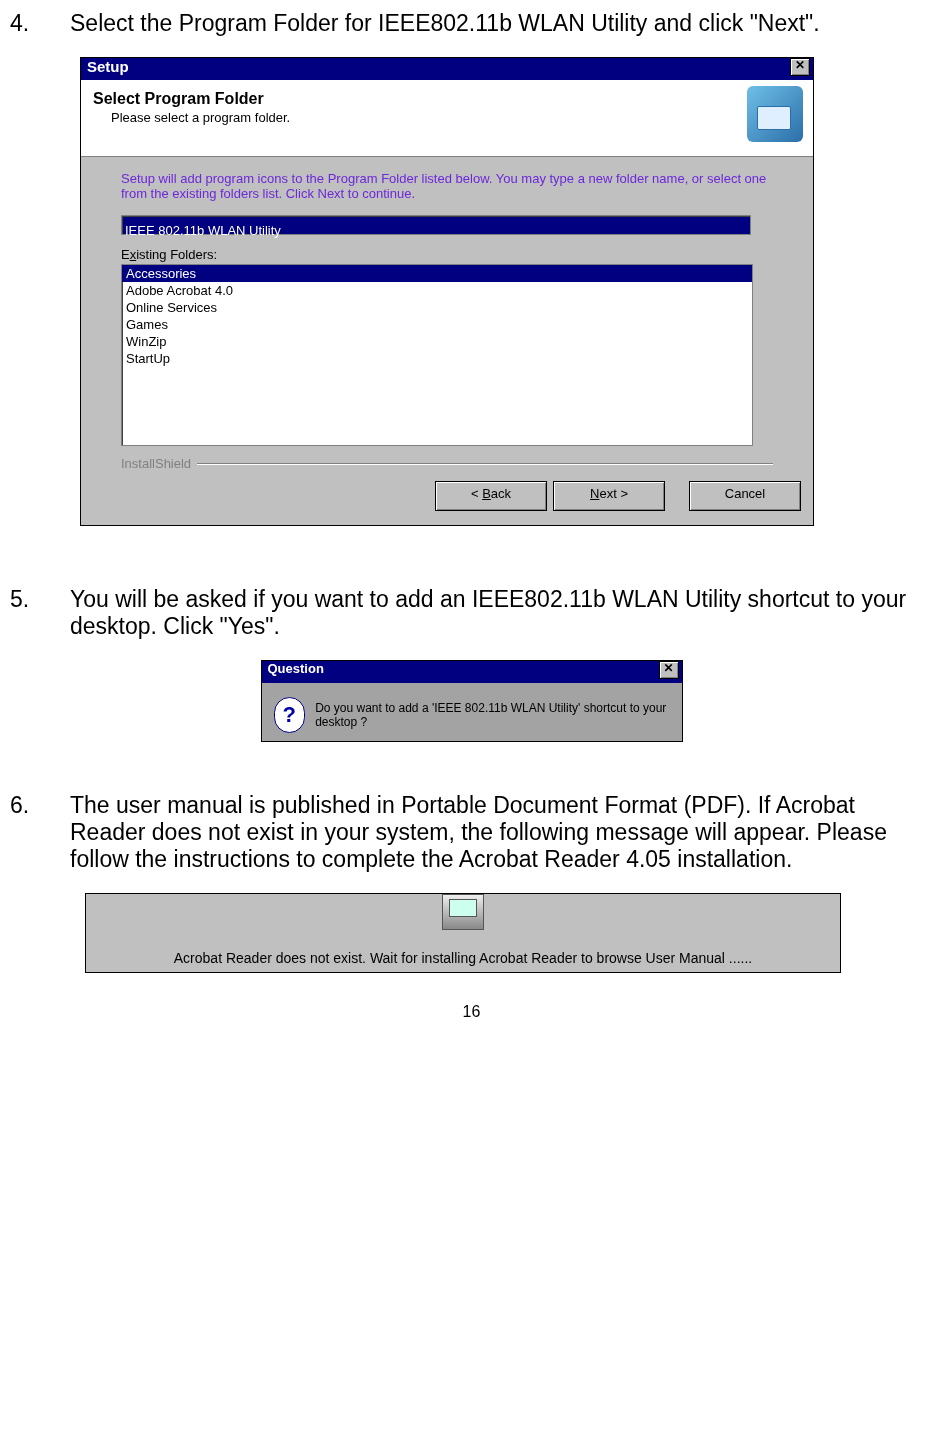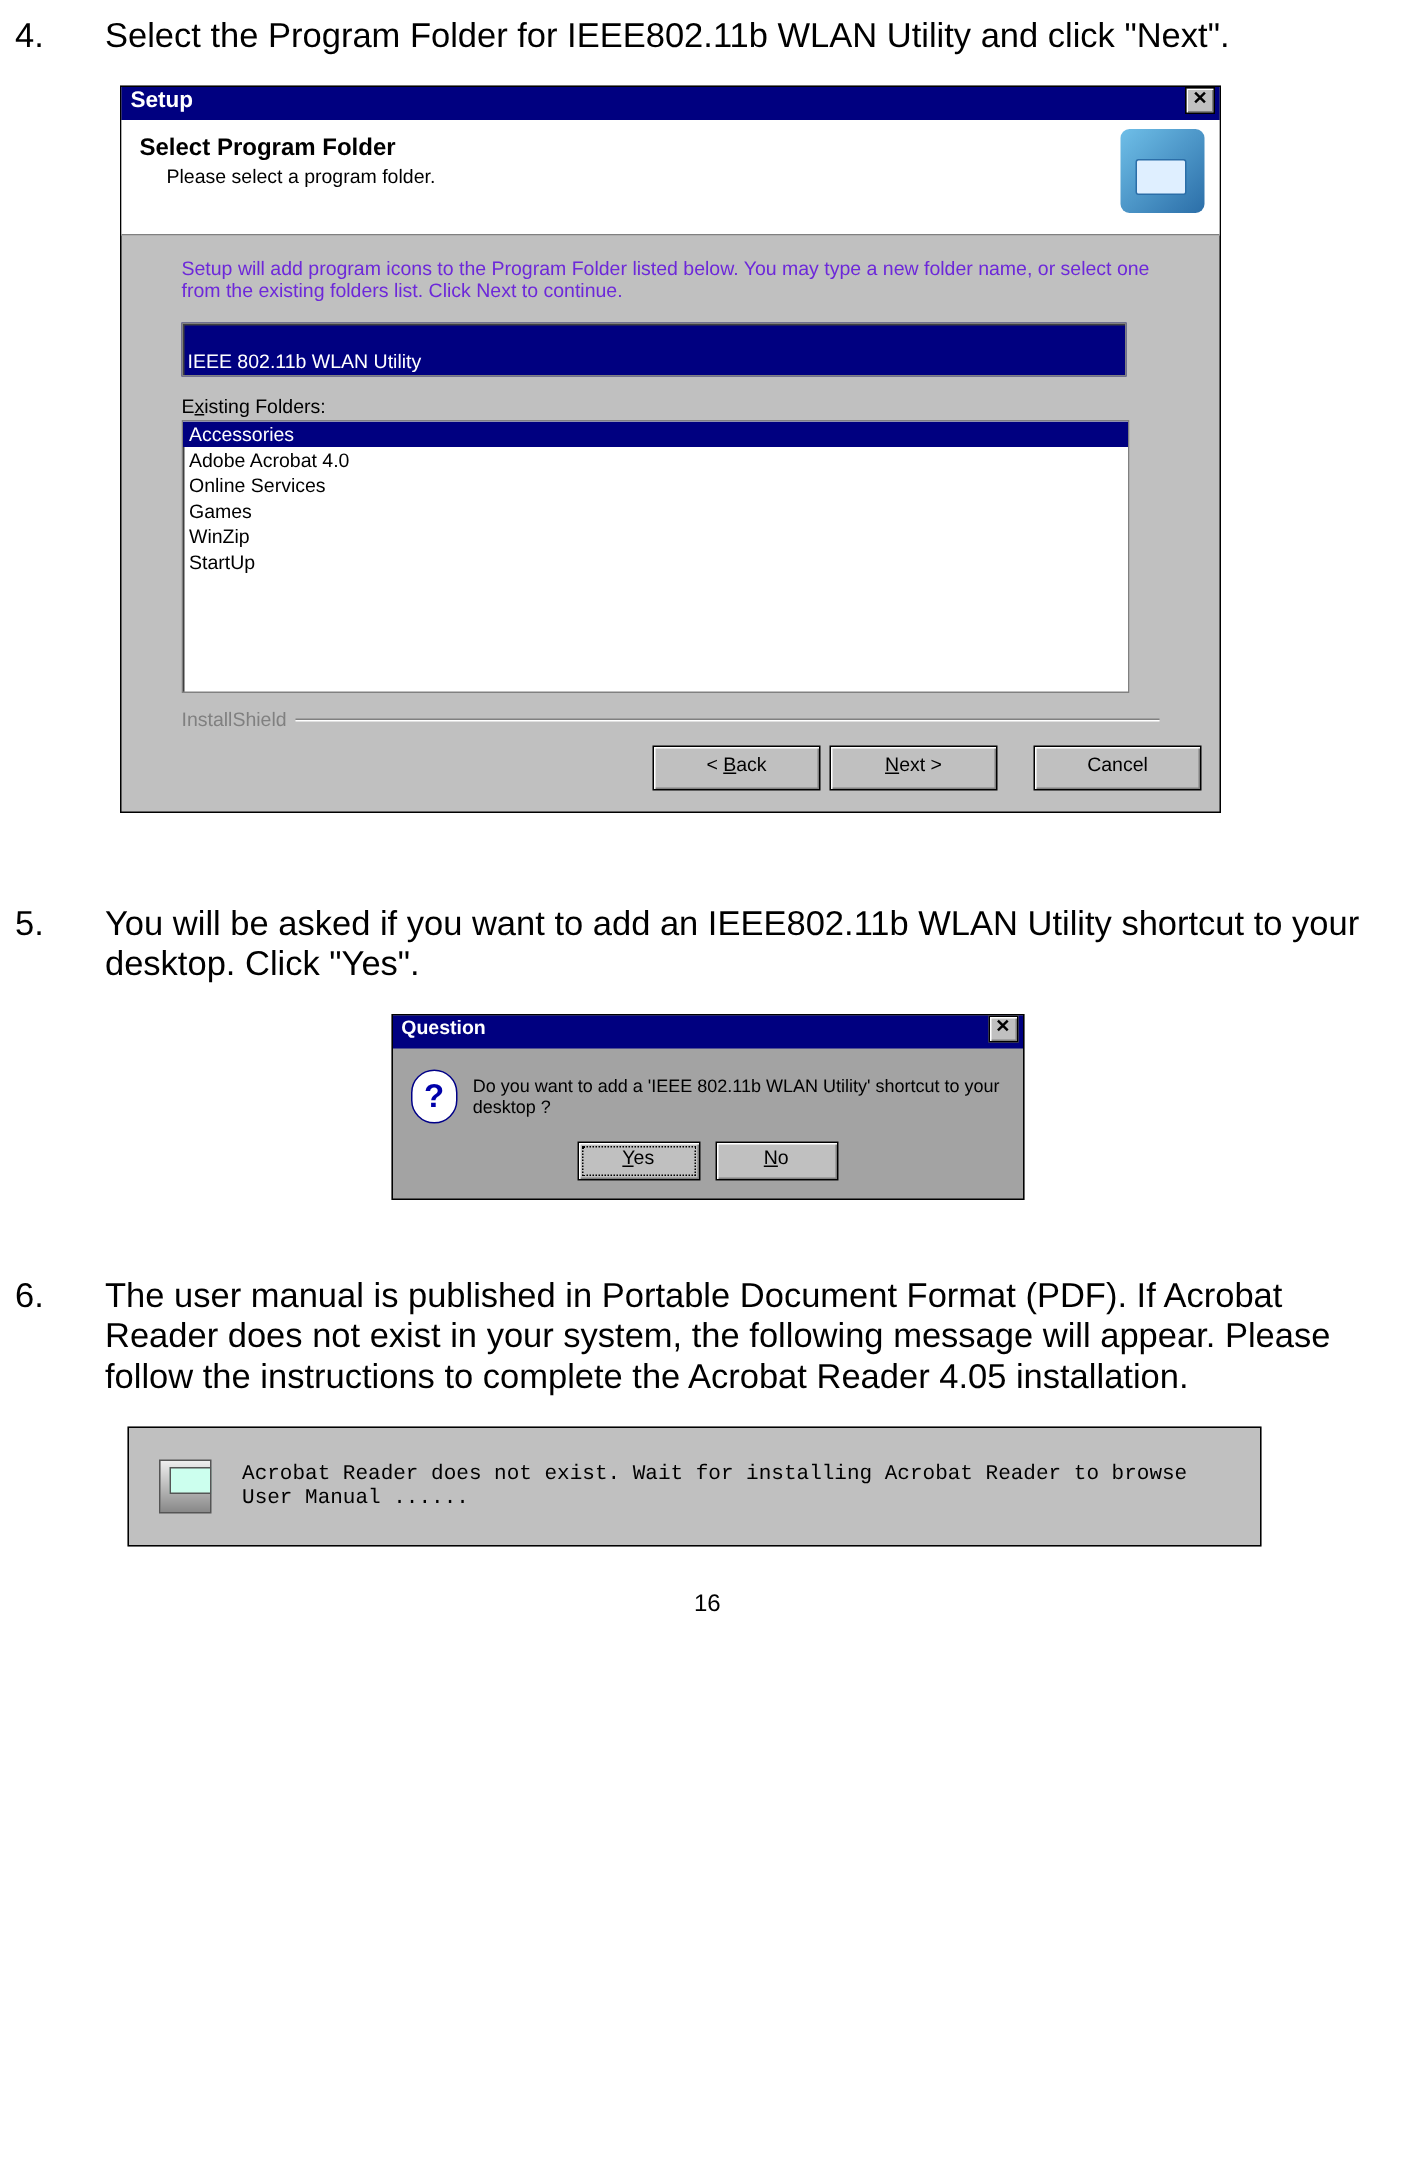--- a/index.html
+++ b/index.html
@@ -91,21 +91,21 @@
   .dlg-body p { margin: 0 0 14px 0; font-size: 13px; color:#6d28d9; }
   .lbl { font-size: 13px; display:block; margin-bottom:2px; }
   .u { text-decoration: underline; }
   .txtinput {
     width: 630px;
     height: 20px;
     background: #000080;
     color: #fff;
     border: 1px solid #808080;
     box-shadow: inset 1px 1px 0 #404040;
-    padding: 17px 3px;
+    padding: 7px 3px;
     font-size: 13px;
     margin-bottom: 12px;
     box-sizing: border-box;
   }
   .listbox {
     width: 630px;
     height: 180px;
     background: #fff;
     border: 1px solid #808080;
     box-shadow: inset 1px 1px 0 #404040;
@@ -179,27 +179,28 @@
   .qbuttons .winbtn { min-width: 80px; height: 24px; line-height:20px; }
   .winbtn.focus { border:1px solid #000; box-shadow: inset 1px 1px 0 #fff, inset -1px -1px 0 #808080; outline:1px dotted #000; outline-offset:-4px; }
 
   
   .dlg-info {
     margin: 20px auto 30px 75px;
     width: 756px;
     height: 80px;
     background: #c0c0c0;
     border: 1px solid #000;
-    font-family: Liberation Mono, monospace;
+    font-family: Liberation Sans, sans-serif;
     font-size: 14px;
     display:flex;
     align-items:center;
     padding: 0 20px;
     gap: 20px;
     box-sizing:border-box;
+    flex-direction:column;
   }
   .info-icon {
     width: 40px; height: 34px;
     background: linear-gradient(#eee,#888);
     border:1px solid #555;
     position:relative;
   }
   .info-icon:before {
     content:"";
     position:absolute;
@@ -263,24 +264,20 @@
 
 <div class="dlg-question">
   <div class="titlebar">
     <span class="ttl">Question</span>
     <div class="close-btn">✕</div>
   </div>
   <div class="qbody">
     <div class="qicon">?</div>
     <div>Do you want to add a 'IEEE 802.11b WLAN Utility' shortcut to your desktop ?</div>
   </div>
-  <div class="qbuttons">
-    <div class="winbtn focus"><span class="u">Y</span><span>es</span></div>
-    <div class="winbtn"><span class="u">N</span><span>o</span></div>
-  </div>
 </div>
 
 <div class="step">
   <div class="step-num">6.</div>
   <div class="step-text">The user manual is published in Portable Document Format (PDF). If Acrobat Reader does not exist in your system, the following message will appear. Please follow the instructions to complete the Acrobat Reader 4.05 installation.</div>
 </div>
 
 <div class="dlg-info">
   <div class="info-icon"></div>
   <div>Acrobat Reader does not exist. Wait for installing Acrobat Reader to browse User Manual ......</div>

